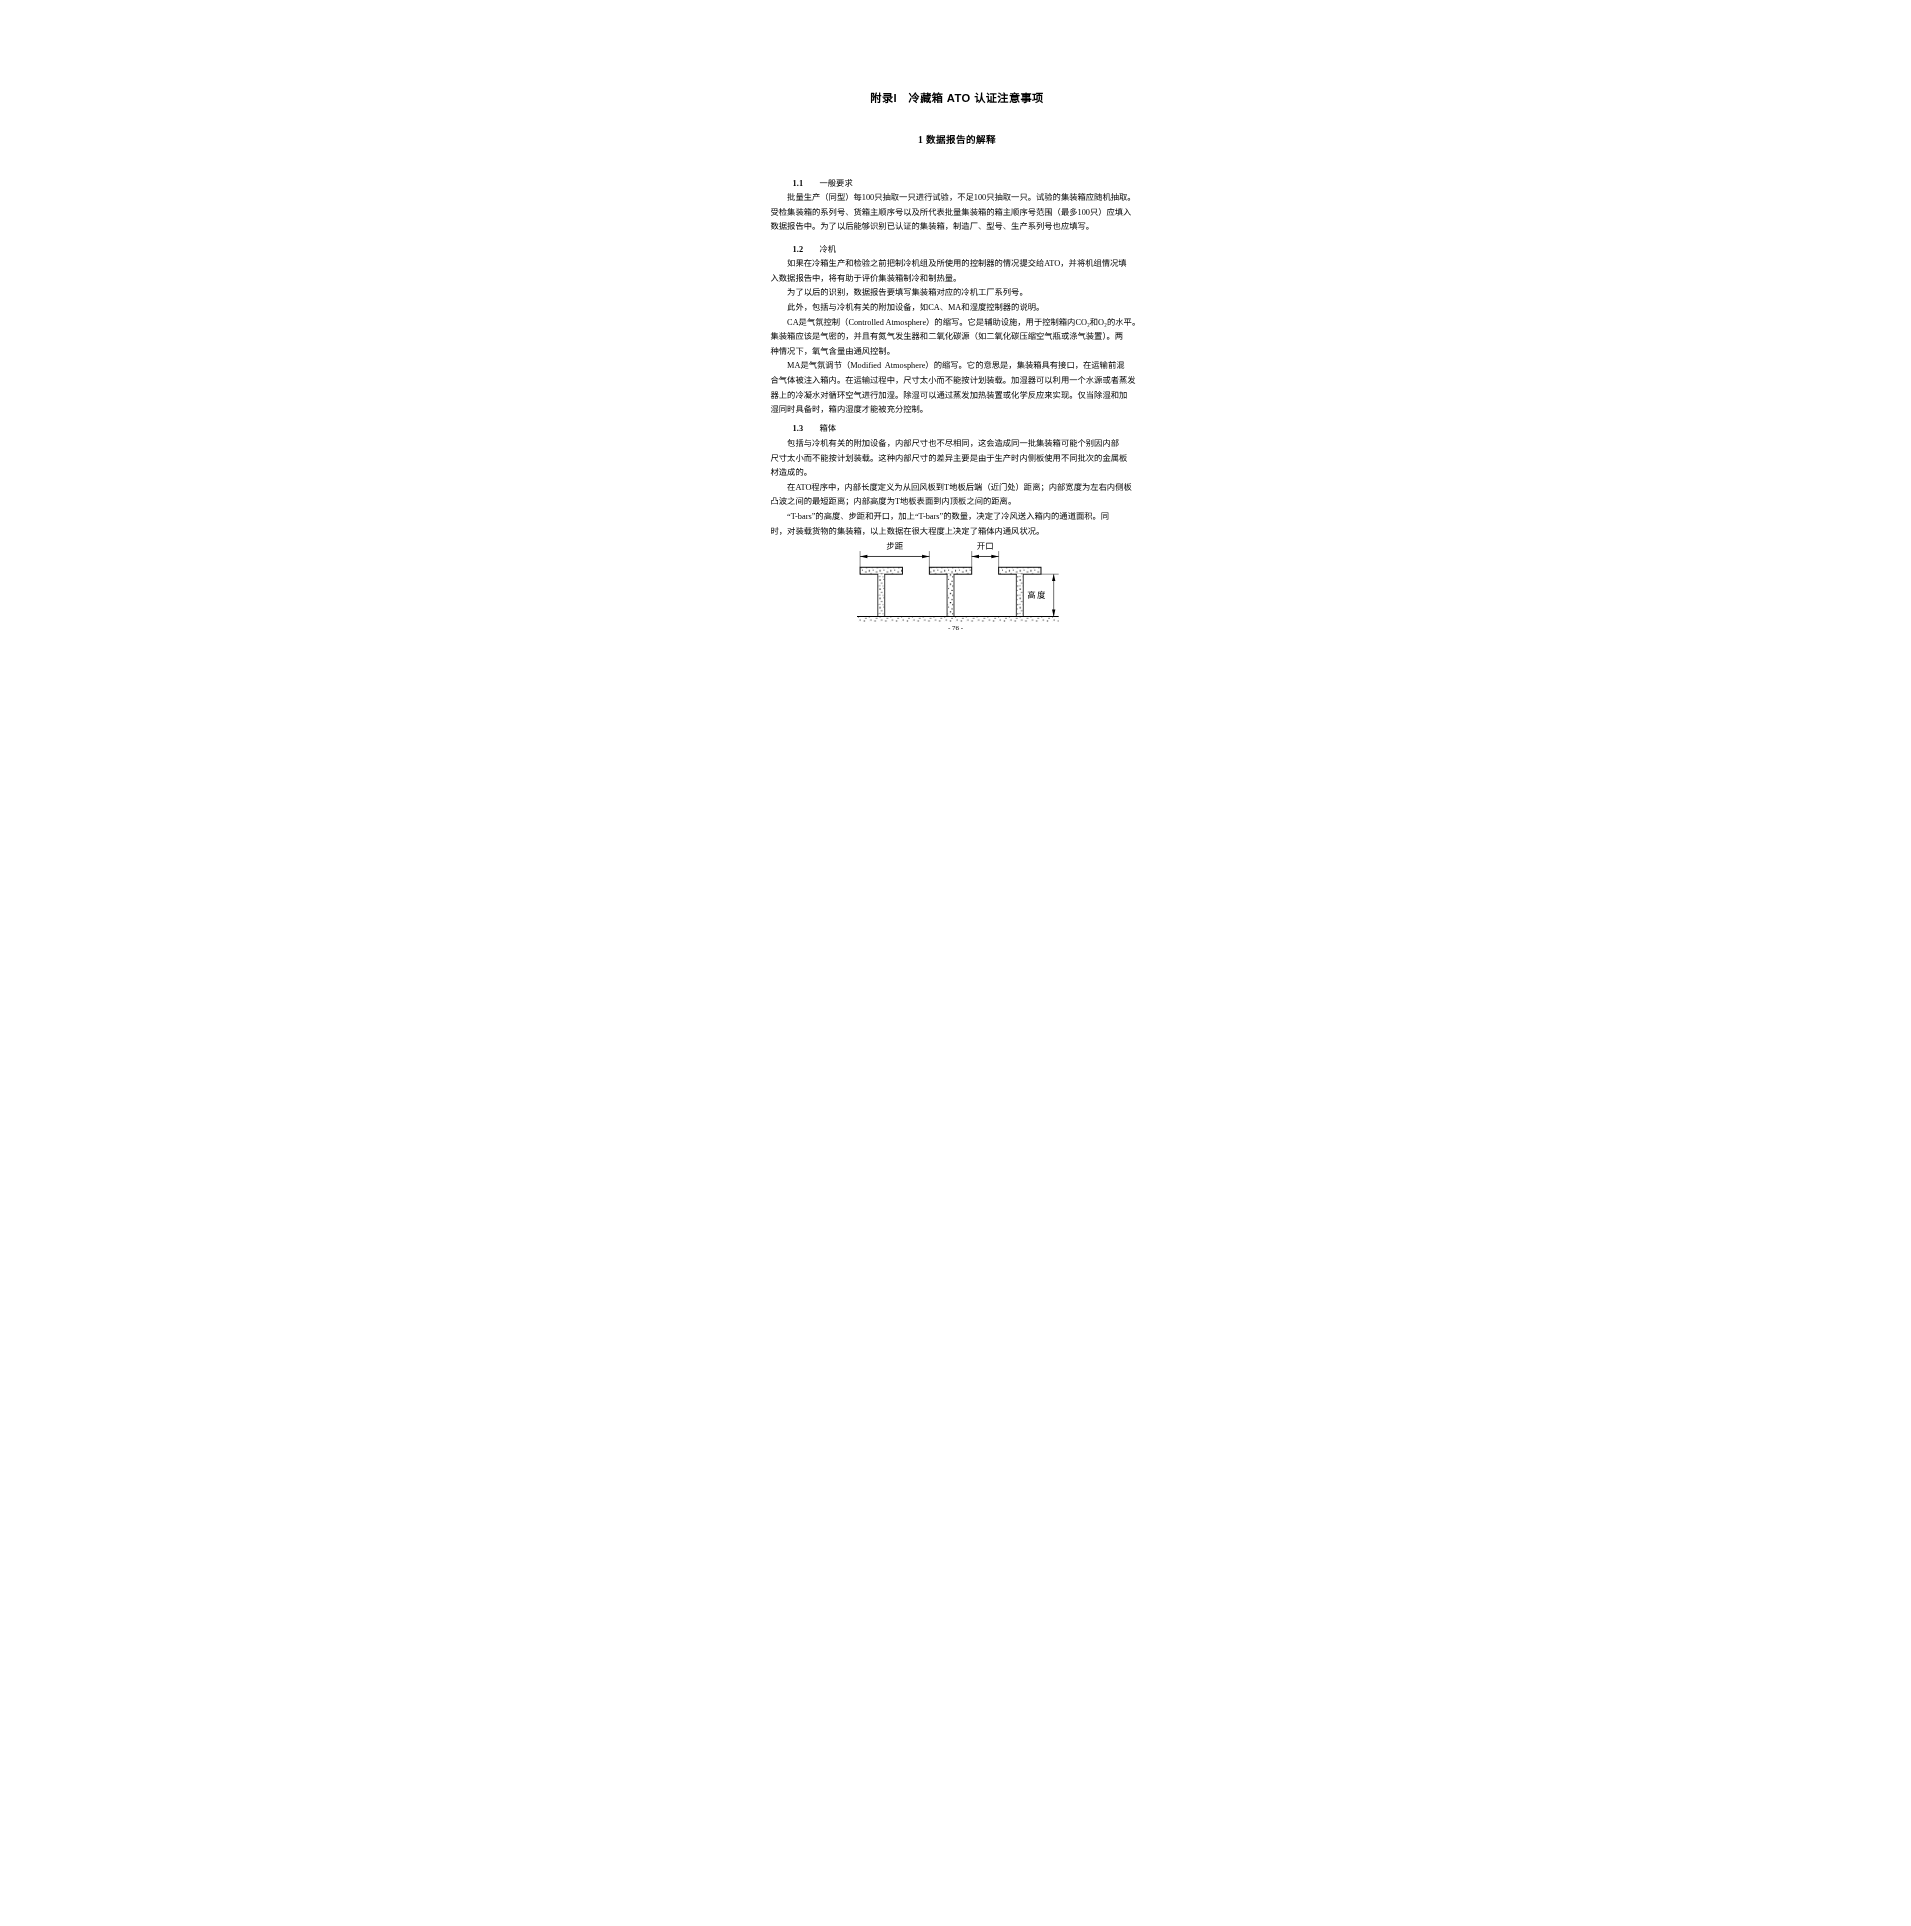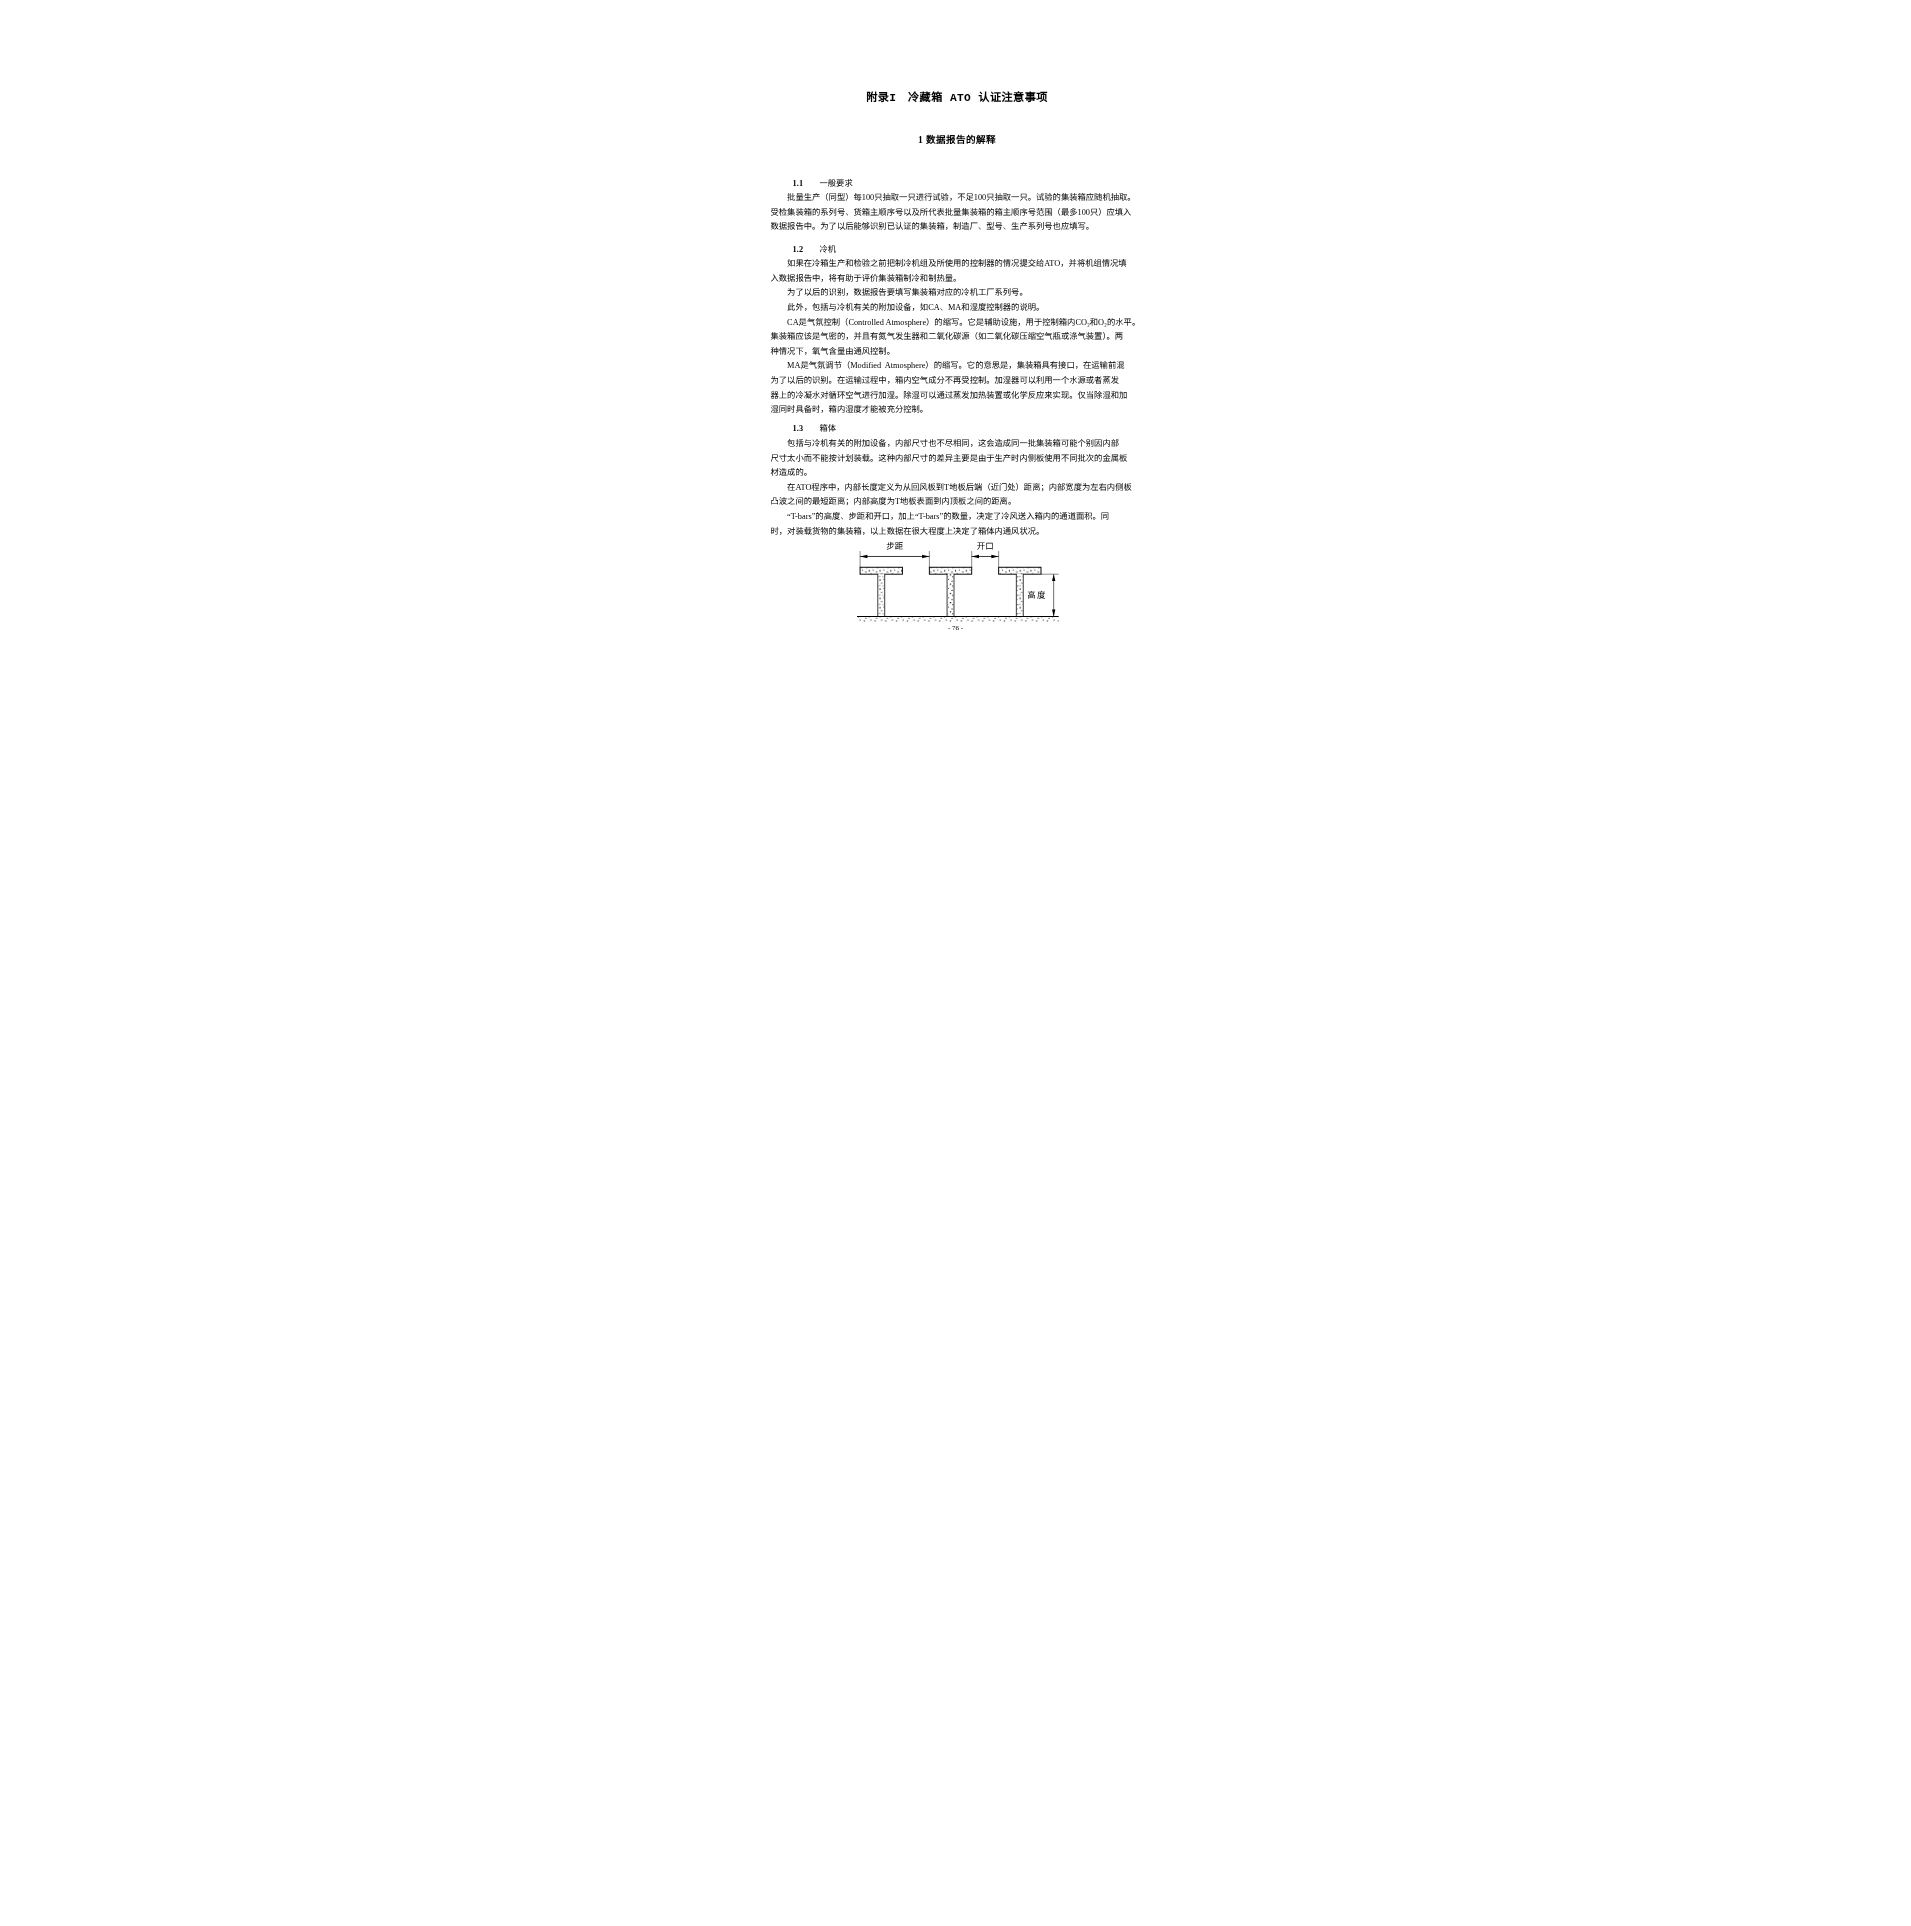--- a/index.html
+++ b/index.html
@@ -14,21 +14,21 @@
     overflow:hidden;
   }
   .content{
     position:absolute;
     left:54px;
     top:0;
     width:373px;
   }
   .doc-title{
     margin:91px 0 0 0;
-    font-family:Liberation Mono, monospace;
+    font-family:Liberation Sans, sans-serif;
     font-weight:700;
     font-size:11.2px;
     line-height:14px;
     text-align:center;
     white-space:pre;
     letter-spacing:0.4px;
   }
   .doc-subtitle{
     margin:29px 0 0 0;
     font-family:Liberation Serif, serif;
@@ -97,21 +97,21 @@
         <div class="line">数据报告中。为了以后能够识别已认证的集装箱，制造厂、型号、生产系列号也应填写。</div>
         <div class="sec-heading mid"><span class="num">1.2</span><span>冷机</span></div>
         <div class="line indent">如果在冷箱生产和检验之前把制冷机组及所使用的控制器的情况提交给ATO，并将机组情况填</div>
         <div class="line">入数据报告中，将有助于评价集装箱制冷和制热量。</div>
         <div class="line indent">为了以后的识别，数据报告要填写集装箱对应的冷机工厂系列号。</div>
         <div class="line indent">此外，包括与冷机有关的附加设备，如CA、MA和湿度控制器的说明。</div>
         <div class="line indent">CA是气氛控制（Controlled Atmosphere）的缩写。它是辅助设施，用于控制箱内CO₂和O₂的水平。</div>
         <div class="line">集装箱应该是气密的，并且有氮气发生器和二氧化碳源（如二氧化碳压缩空气瓶或涤气装置）。两</div>
         <div class="line">种情况下，氧气含量由通风控制。</div>
         <div class="line indent">MA是气氛调节（Modified  Atmosphere）的缩写。它的意思是，集装箱具有接口，在运输前混</div>
-        <div class="line">为了以后的识别。在运输过程中，箱内空气成分不再受控制。加湿器可以利用一个水源或者蒸发</div>
+        <div class="line">合气体被注入箱内。在运输过程中，尺寸太小而不能按计划装载。加湿器可以利用一个水源或者蒸发</div>
         <div class="line">器上的冷凝水对循环空气进行加湿。除湿可以通过蒸发加热装置或化学反应来实现。仅当除湿和加</div>
         <div class="line">湿同时具备时，箱内湿度才能被充分控制。</div>
         <div class="sec-heading last"><span class="num">1.3</span><span>箱体</span></div>
         <div class="line indent">包括与冷机有关的附加设备，内部尺寸也不尽相同，这会造成同一批集装箱可能个别因内部</div>
         <div class="line">尺寸太小而不能按计划装载。这种内部尺寸的差异主要是由于生产时内侧板使用不同批次的金属板</div>
         <div class="line">材造成的。</div>
         <div class="line indent">在ATO程序中，内部长度定义为从回风板到T地板后端（近门处）距离；内部宽度为左右内侧板</div>
         <div class="line">凸波之间的最短距离；内部高度为T地板表面到内顶板之间的距离。</div>
         <div class="line indent">“T-bars”的高度、步距和开口，加上“T-bars”的数量，决定了冷风送入箱内的通道面积。同</div>
         <div class="line">时，对装载货物的集装箱，以上数据在很大程度上决定了箱体内通风状况。</div>

